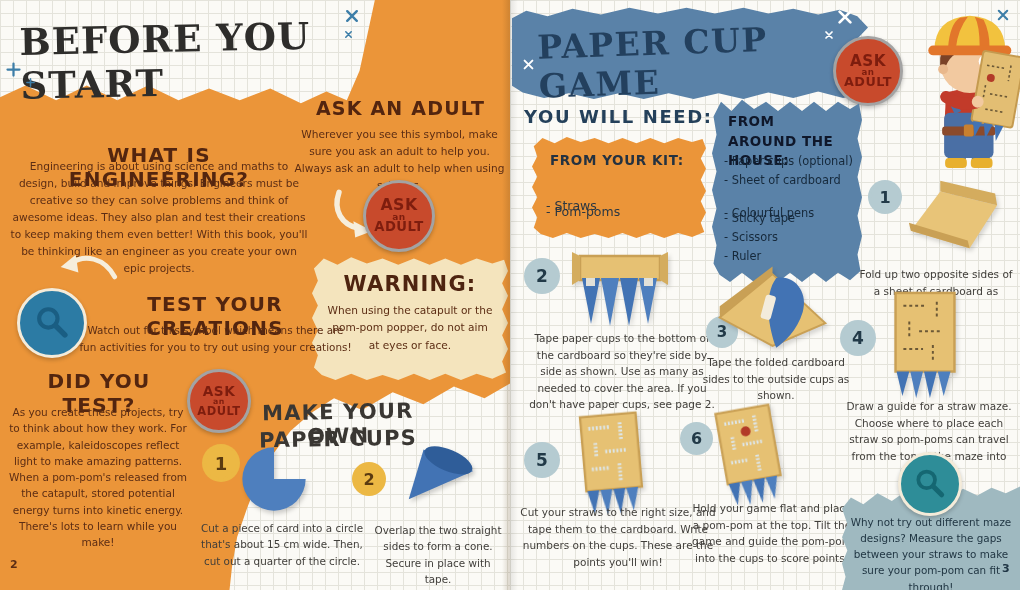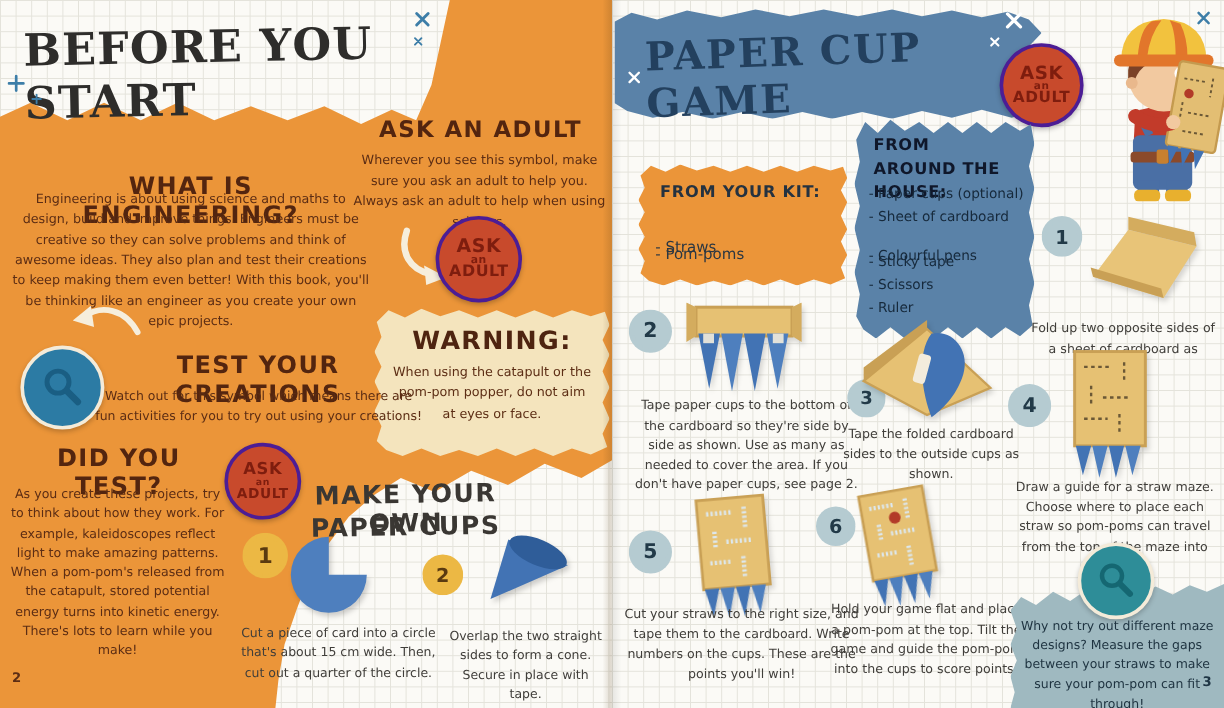--- a/index.html
+++ b/index.html
@@ -9,21 +9,21 @@
   .display{font-family:"DejaVu Serif",serif;font-weight:700;}
   .hand{font-family:"DejaVu Sans",sans-serif;font-weight:700;letter-spacing:1.2px;}
   .body-txt{font-family:"DejaVu Sans",sans-serif;font-weight:500;}
   .center{text-align:center;}
   
   .torn-a{clip-path:polygon(1% 10%,6% 2%,13% 7%,20% 1%,28% 6%,36% 2%,44% 7%,52% 2%,60% 7%,68% 2%,76% 7%,84% 2%,92% 6%,98% 3%,100% 12%,97% 22%,100% 32%,97% 43%,100% 54%,97% 64%,100% 75%,97% 85%,99% 94%,92% 99%,84% 95%,76% 100%,68% 95%,60% 100%,52% 95%,44% 100%,36% 96%,28% 100%,20% 95%,12% 100%,5% 96%,1% 90%,3% 80%,0% 70%,3% 60%,0% 50%,3% 40%,0% 30%,3% 20%);}
   .torn-banner{clip-path:polygon(0 14%,4% 6%,10% 12%,17% 4%,25% 10%,33% 3%,41% 9%,49% 3%,57% 9%,65% 3%,72% 9%,79% 4%,86% 10%,92% 5%,97% 12%,100% 24%,97% 36%,100% 48%,96% 60%,100% 72%,96% 84%,99% 93%,93% 99%,86% 92%,79% 99%,72% 93%,65% 100%,58% 94%,51% 100%,44% 94%,37% 100%,30% 94%,23% 100%,16% 94%,9% 99%,3% 93%,0 86%);}
   .torn-tip{clip-path:polygon(0 26%,5% 16%,12% 22%,20% 12%,28% 19%,36% 10%,44% 17%,52% 9%,60% 15%,68% 8%,76% 14%,84% 7%,92% 12%,100% 6%,100% 100%,0 100%,2% 88%,0 76%,3% 64%,0 52%,3% 40%);}
   .orange-layer{background:#EB9539;clip-path:polygon(0 16.5%,5% 14.5%,11% 17%,17% 14.5%,23% 17%,29% 14.5%,35% 17%,41% 15%,47% 17%,53% 15%,59% 17.5%,64% 15.5%,68% 17%,70.5% 12%,72% 6%,73.5% 0,100% 0,100% 65%,95% 67.5%,89% 65.5%,83% 68.5%,77% 66.5%,71% 69.5%,65.5% 67.5%,61% 70%,57% 73%,53.5% 77%,50.5% 81.5%,48.5% 86%,46.5% 91%,45.5% 96%,45% 100%,0 100%);}
   
-  .adult-badge{border-radius:50%;background:#C84A2C;border:3px solid #4c1d95;box-shadow:0 2px 4px rgba(0,0,0,.25);display:flex;flex-direction:column;align-items:center;justify-content:center;color:#7E1D0E;font-weight:800;line-height:.95;letter-spacing:.5px;}
+  .adult-badge{border-radius:50%;background:#C84A2C;border:3px solid #a3a3a3;box-shadow:0 2px 4px rgba(0,0,0,.25);display:flex;flex-direction:column;align-items:center;justify-content:center;color:#7E1D0E;font-weight:800;line-height:.95;letter-spacing:.5px;}
   .adult-badge span{display:block;}
   .adult-badge .l1{font-size:1.05em;}
   .adult-badge .l2{font-size:.6em;text-align:center;}
   .adult-badge .l3{font-size:.88em;}
   
   .gear{border-radius:50%;display:flex;align-items:center;justify-content:center;font-weight:800;box-sizing:border-box;}
   .gear.yellow{background:#ECB844;border:5px dotted #ECB844;color:#5A3A10;}
   .gear.bluegray{background:#B5CBD1;border:5px dotted #B5CBD1;color:#223A48;}
   .mag-circle{border-radius:50%;border:3px solid #F4EBD9;box-shadow:0 2px 4px rgba(0,0,0,.22);display:flex;align-items:center;justify-content:center;}
   .cap{color:#403E3A;line-height:1.58;}
@@ -172,20 +172,21 @@
       </g>
       <circle cx="100" cy="78" r="4" fill="#B23A28"></circle>
       <polygon points="90,124 99,124 94,140" fill="#4273B4"></polygon>
       <polygon points="101,124 110,124 105,140" fill="#4273B4"></polygon>
       <polygon points="112,124 121,124 116,140" fill="#4273B4"></polygon>
     </g>
     <path d="M58,96 Q72,106 88,102" stroke="#C23B2A" stroke-width="12" fill="none" stroke-linecap="round"></path>
     <circle cx="90" cy="101" r="6" fill="#F2C9A0"></circle>
   </svg>
 
+  <div class="abs hand" style="left:524px;top:106px;width:200px;font-size:18px;color:#24405A;letter-spacing:1.6px;">YOU WILL NEED:</div>
 
   <div class="abs torn-a" style="left:532px;top:136px;width:174px;height:102px;background:#EB9539;"></div>
   <div class="abs hand" style="left:550px;top:152px;width:150px;font-size:13.5px;color:#243240;letter-spacing:.6px;">FROM YOUR KIT:</div>
   <div class="abs body-txt" style="left:546px;top:178px;font-size:12.5px;color:#2B3742;margin-top:26px;">- Pom-poms</div>
   <div class="abs body-txt" style="left:546px;top:198px;font-size:12.5px;color:#2B3742;">- Straws</div>
 
   <div class="abs torn-a" style="left:712px;top:98px;width:150px;height:184px;background:#5A82A8;"></div>
   <div class="abs hand" style="left:728px;top:112px;width:116px;font-size:13.5px;line-height:1.45;color:#0f172a;letter-spacing:.5px;">FROM AROUND THE HOUSE:</div>
   <div class="abs body-txt" style="left:724px;top:154px;font-size:11.4px;color:#16293B;">- Paper cups (optional)</div>
   <div class="abs body-txt" style="left:724px;top:173px;font-size:11.4px;color:#16293B;">- Sheet of cardboard</div>

